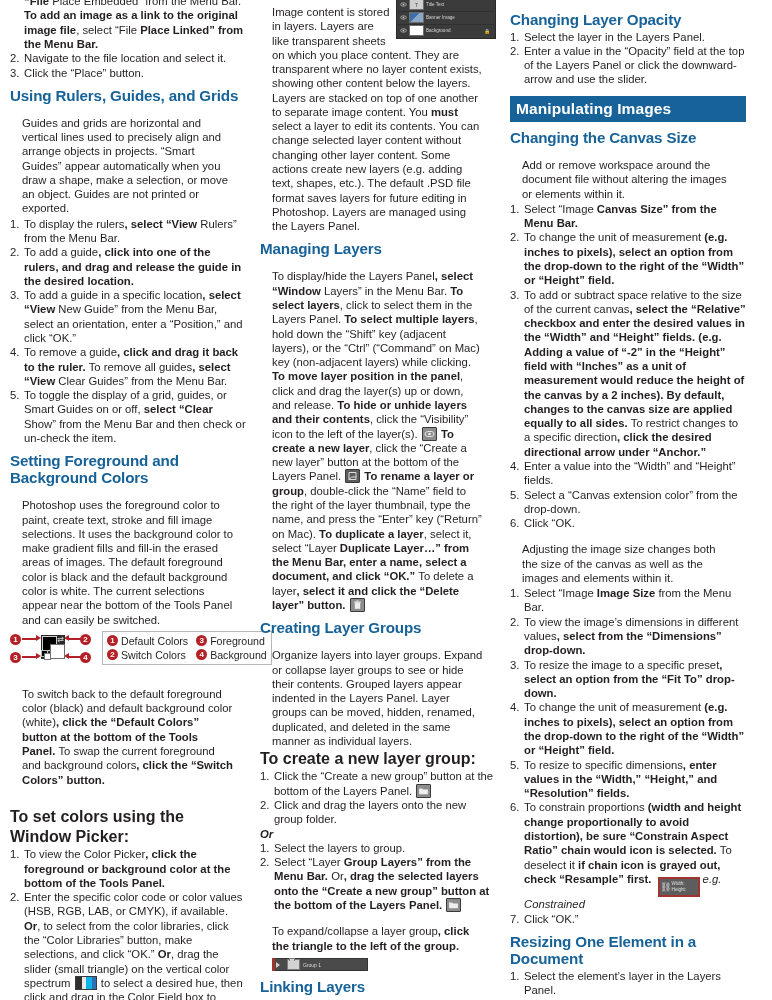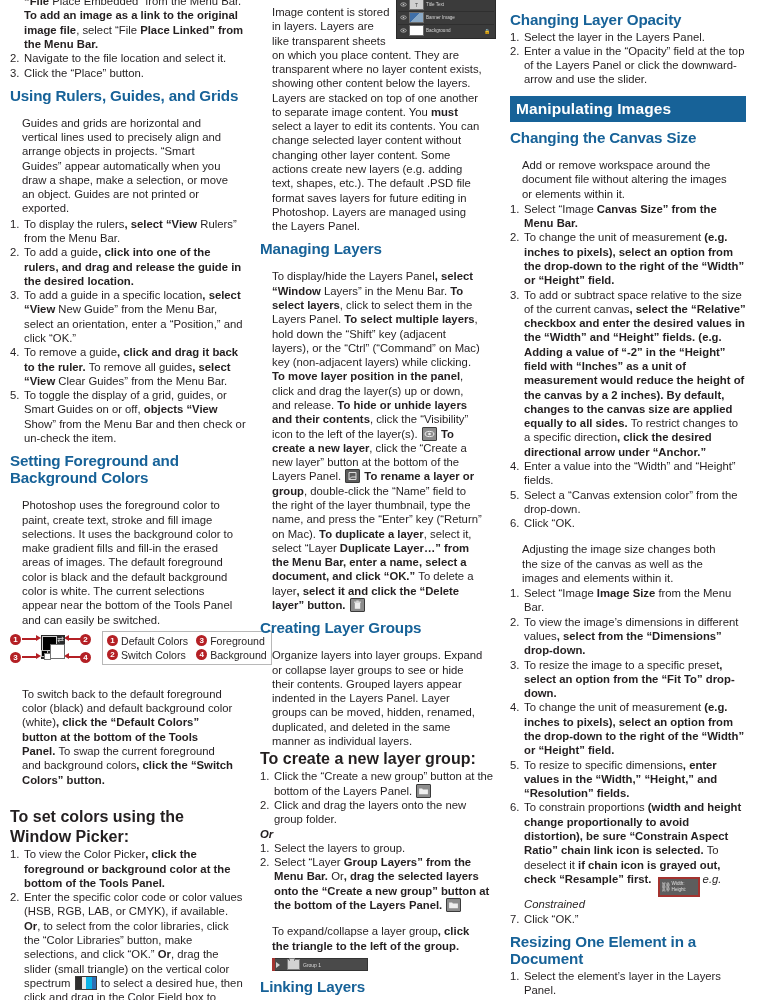--- a/index.html
+++ b/index.html
@@ -312,21 +312,21 @@
       <li><span class="num">3.</span><span>Click the “Place” button.</span></li>
     </ol>
 
     <div class="h2">Using Rulers, Guides, and Grids</div>
     <p>Guides and grids are horizontal and vertical lines used to precisely align and arrange objects in projects. “Smart Guides” appear automatically when you draw a shape, make a selection, or move an object. Guides are not printed or exported.</p>
     <ol class="ol">
       <li><span class="num">1.</span><span>To display the rulers<b>, select “View</b> Rulers” from the Menu Bar.</span></li>
       <li><span class="num">2.</span><span>To add a guide<b>, click into one of the rulers, and drag and release the guide in the desired location.</b></span></li>
       <li><span class="num">3.</span><span>To add a guide in a specific location<b>, select “View</b> New Guide” from the Menu Bar, select an orientation, enter a “Position,” and click “OK.”</span></li>
       <li><span class="num">4.</span><span>To remove a guide<b>, click and drag it back to the ruler. </b>To remove all guides<b>, select “View</b> Clear Guides” from the Menu Bar.</span></li>
-      <li><span class="num">5.</span><span>To toggle the display of a grid, guides, or Smart Guides on or off,<b> objects “View</b> Show” from the Menu Bar and then check or un-check the item.</span></li>
+      <li><span class="num">5.</span><span>To toggle the display of a grid, guides, or Smart Guides on or off,<b> select “Clear</b> Show” from the Menu Bar and then check or un-check the item.</span></li>
     </ol>
 
 
     <div class="h2">Setting Foreground and Background Colors</div>
     <p>Photoshop uses the foreground color to paint, create text, stroke and fill image selections. It uses the background color to make gradient fills and fill-in the erased areas of images. The default foreground color is black and the default background color is white. The current selections appear near the bottom of the Tools Panel and can easily be switched.</p>
 
     <div class="swatch-block">
       <div class="swatch-diagram">
         <div class="cal" style="left:0px;top:3px;">1</div>
         <div class="cal" style="left:0px;top:21px;">3</div>
@@ -485,21 +485,21 @@
       <li><span class="num">6.</span><span>Click “OK.</span></li>
     </ol>
 
     <p>Adjusting the image size changes both the size of the canvas as well as the images and elements within it.</p>
     <ol class="ol">
       <li><span class="num">1.</span><span>Select “Image<b> Image Size</b> from the Menu Bar.</span></li>
       <li><span class="num">2.</span><span>To view the image’s dimensions in different values<b>, select from the “Dimensions” drop-down.</b></span></li>
       <li><span class="num">3.</span><span>To resize the image to a specific preset<b>, select an option from the “Fit To” drop-down.</b></span></li>
       <li><span class="num">4.</span><span>To change the unit of measurement<b> (e.g. inches to pixels), select an option from the drop-down to the right of the “Width” or “Height” field.</b></span></li>
       <li><span class="num">5.</span><span>To resize to specific dimensions<b>, enter values in the “Width,” “Height,” and “Resolution” fields.</b></span></li>
-      <li><span class="num">6.</span><span>To constrain proportions<b> (width and height change proportionally to avoid distortion), be sure “Constrain Aspect Ratio” chain link icon is selected. </b>To deselect it<b> if chain icon is grayed out, check “Resample” first. </b></span><span class="constrain-fig">
+      <li><span class="num">6.</span><span>To constrain proportions<b> (width and height change proportionally to avoid distortion), be sure “Constrain Aspect Ratio” chain would icon is selected. </b>To deselect it<b> if chain icon is grayed out, check “Resample” first. </b></span><span class="constrain-fig">
             <span class="chain">⛓</span>
             <span class="wh">
               <span>Width:</span>
               <span>Height:</span>
             </span>
           </span><span class="eg">e.g. Constrained</span></li>
       <li><span class="num">7.</span><span>Click “OK.”</span></li>
     </ol>
 
     <div class="h2">Resizing One Element in a Document</div>

